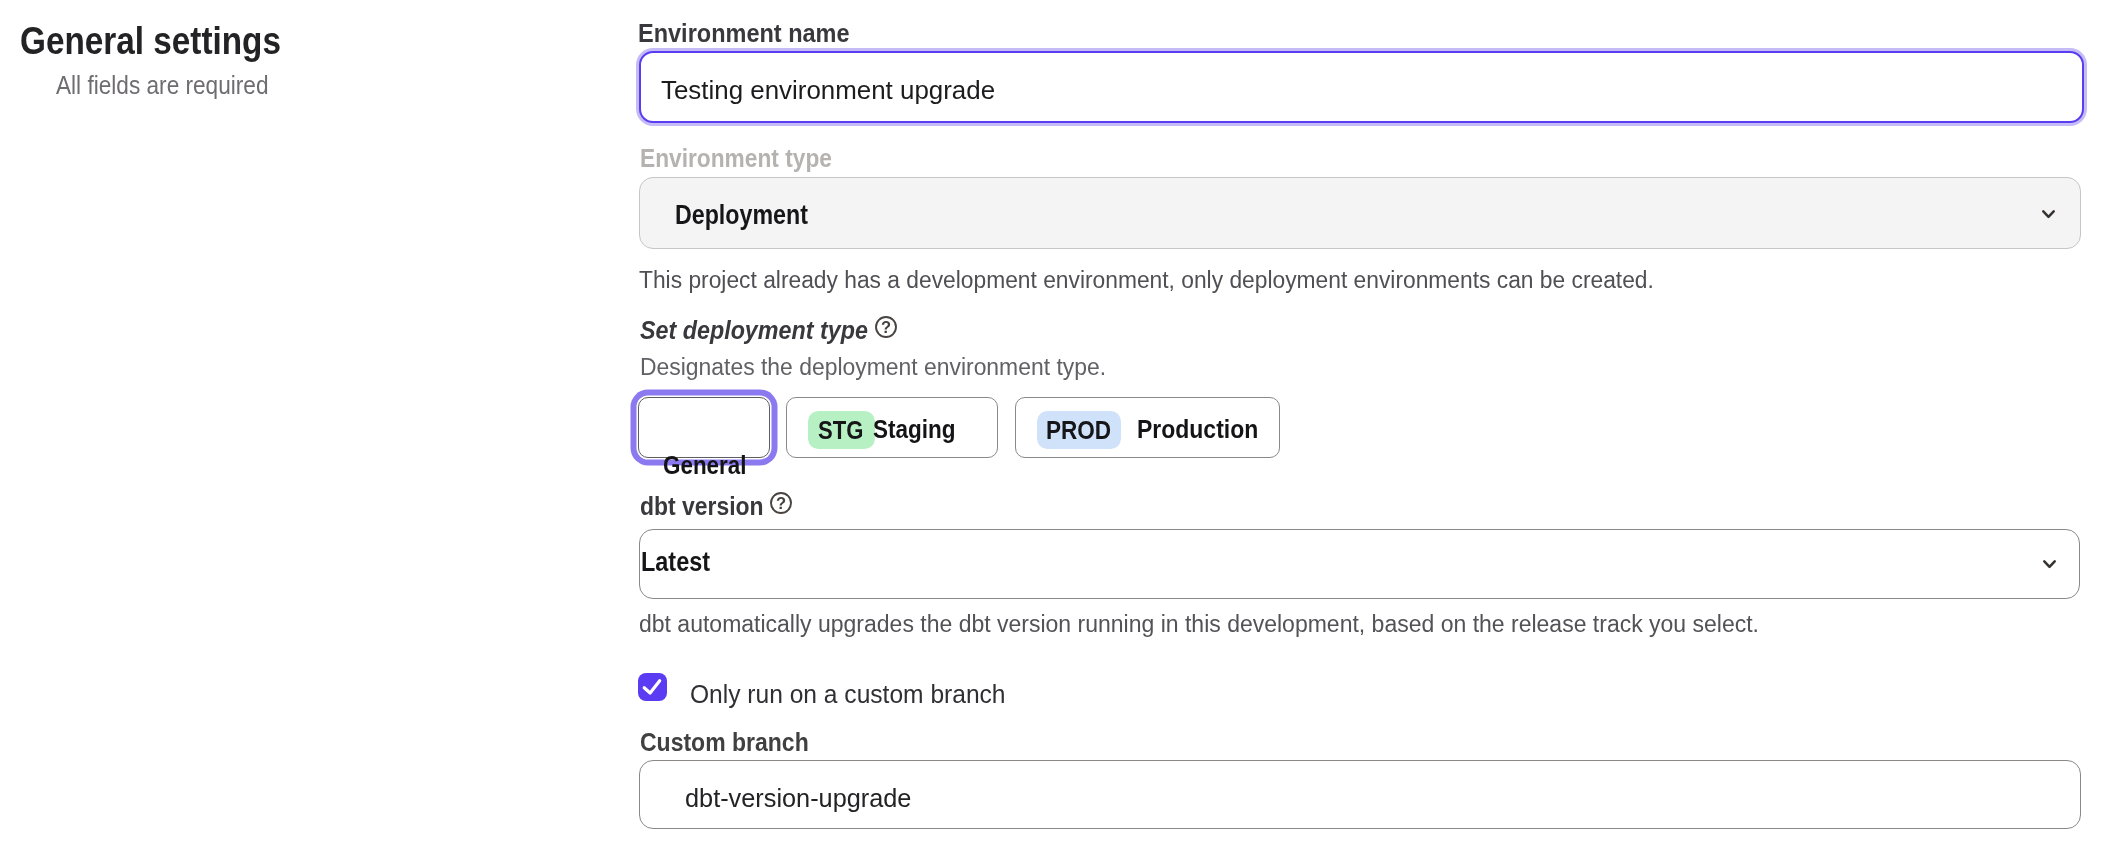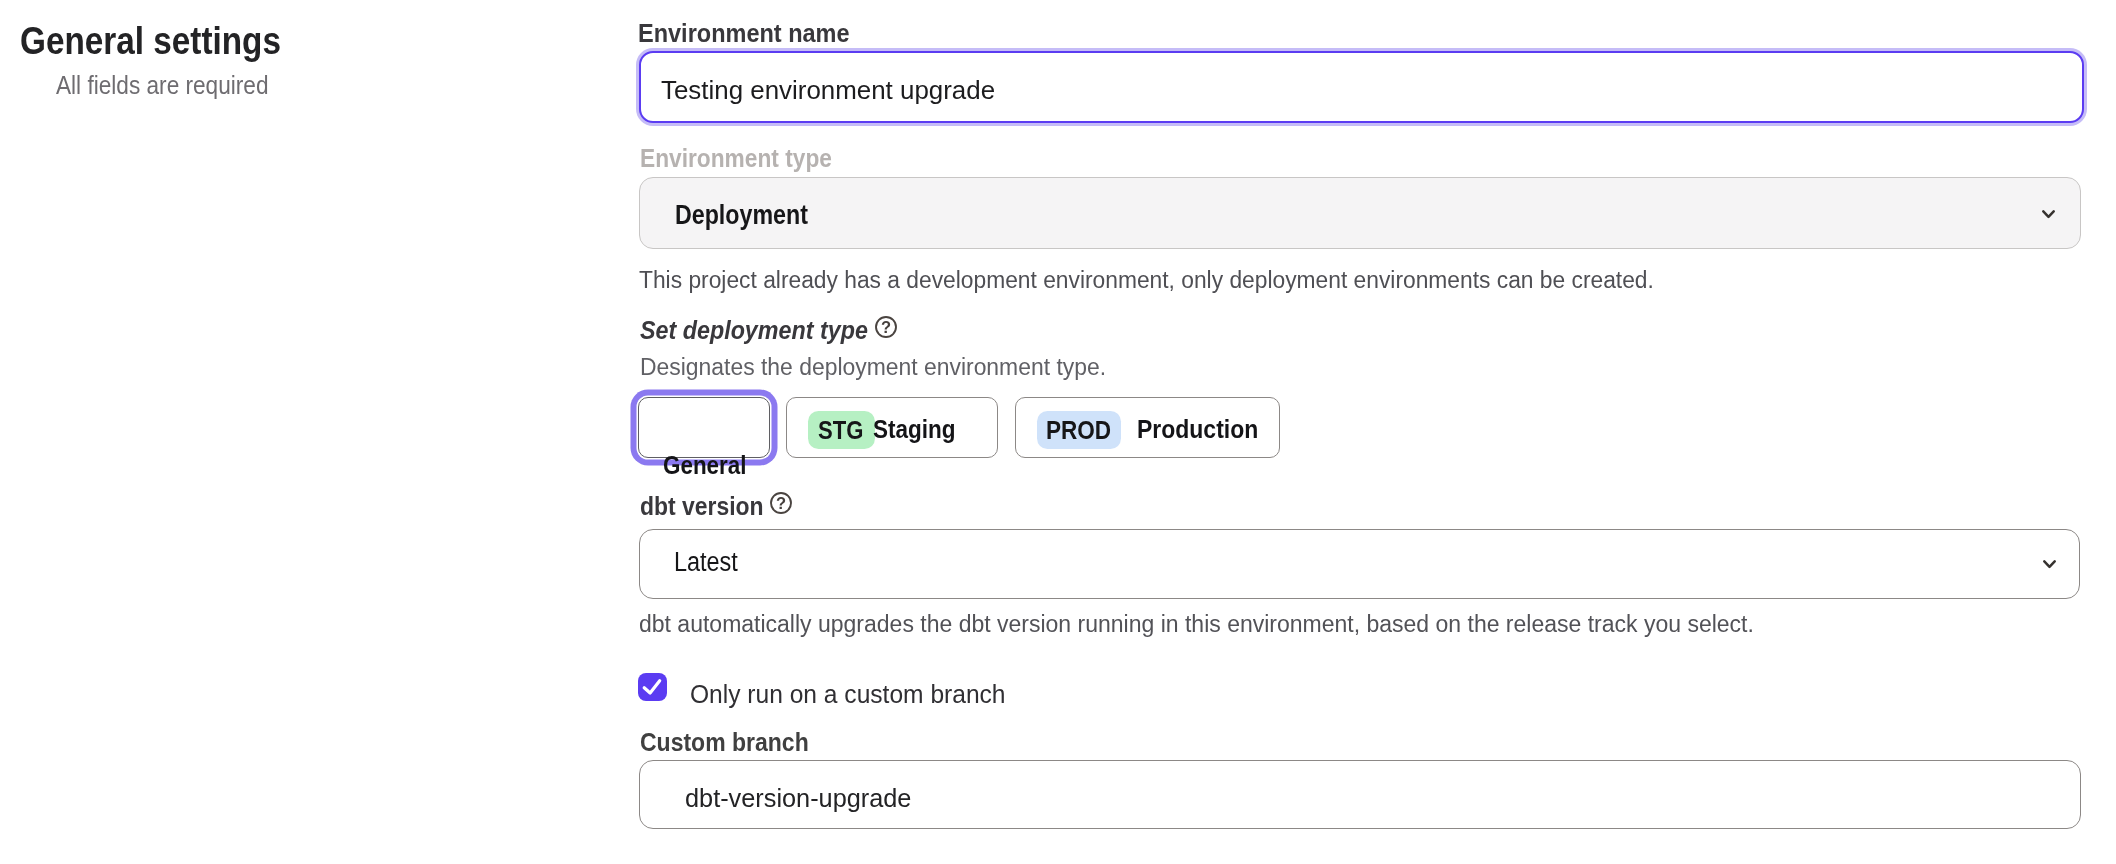--- a/index.html
+++ b/index.html
@@ -53,27 +53,27 @@
 <div class="t" style="left:1137px; top:416.5px; font-size:25px; font-weight:bold; color:#141417;"><span class="sx" style="transform:scaleX(0.919);">Production</span></div>
 
 <div class="t" style="left:640px; top:493.5px; font-size:25px; font-weight:bold; color:#39383c;"><span class="sx" style="transform:scaleX(0.917);">dbt version</span></div>
 <div class="qm" style="left:769.6px; top:491.5px;">
   <svg width="22" height="22" viewBox="0 0 22 22" fill="none">
       <circle cx="11" cy="11" r="10" stroke="#4a4440" stroke-width="1.9"></circle>
       <text x="11" y="17" text-anchor="middle" font-size="16.5" font-weight="bold" fill="#453f3c" font-family="Liberation Sans">?</text>
     </svg>
 </div>
 <div class="box" style="left:639px; top:529px; width:1441px; height:70px; background:#fff; border:1.5px solid #8c8886;"></div>
-<div class="t" style="left:674px; top:548.5px; font-size:27px; font-weight:normal; color:#161618;"><span class="sx" style="transform:scaleX(0.868);">Latest</span></div>
+<div class="t" style="left:641px; top:548.5px; font-size:27px; font-weight:bold; color:#161618;"><span class="sx" style="transform:scaleX(0.868);">Latest</span></div>
 <div class="chev" style="left:2042.7px; top:560px;">
   <svg width="13" height="10" viewBox="0 0 13 10" fill="none">
       <path d="M1.3 1.4l5.2 5.4 5.2-5.4" stroke="#36322f" stroke-width="2.5" stroke-linecap="round" stroke-linejoin="round"></path>
     </svg>
 </div>
-<div class="t" style="left:639px; top:613px; font-size:23px; color:#525257;"><span class="sx" style="transform:scaleX(1);">dbt automatically upgrades the dbt version running in this environment, based on the release track you select.</span></div>
+<div class="t" style="left:639px; top:613px; font-size:23px; color:#525257;"><span class="sx" style="transform:scaleX(1);">dbt automatically upgrades the dbt version running in this development, based on the release track you select.</span></div>
 
 <div class="box" style="left:638px; top:673px; width:29px; height:28px; border-radius:8px; background:#5b3cf2;"></div>
 <svg style="position:absolute; left:638px; top:673px;" width="29" height="28" viewBox="0 0 29 28" fill="none">
     <path d="M6.2 14.8l5.9 5.2 9.6-12.2" stroke="#fff" stroke-width="3.2" stroke-linecap="round" stroke-linejoin="round"></path>
   </svg>
 <div class="t" style="left:689.5px; top:681.5px; font-size:25px; font-weight:normal; color:#302f33;"><span class="sx" style="transform:scaleX(0.983);">Only run on a custom branch</span></div>
 
 <div class="t" style="left:640px; top:730px; font-size:25px; font-weight:bold; color:#404040;"><span class="sx" style="transform:scaleX(0.920);">Custom branch</span></div>
 <div class="box" style="left:639px; top:760px; width:1442px; height:69px; background:#fff; border:1.5px solid #8c8886;"></div>
 <div class="t" style="left:685px; top:785.5px; font-size:25px; color:#232325;"><span class="sx" style="transform:scaleX(1.012);">dbt-version-upgrade</span></div>

